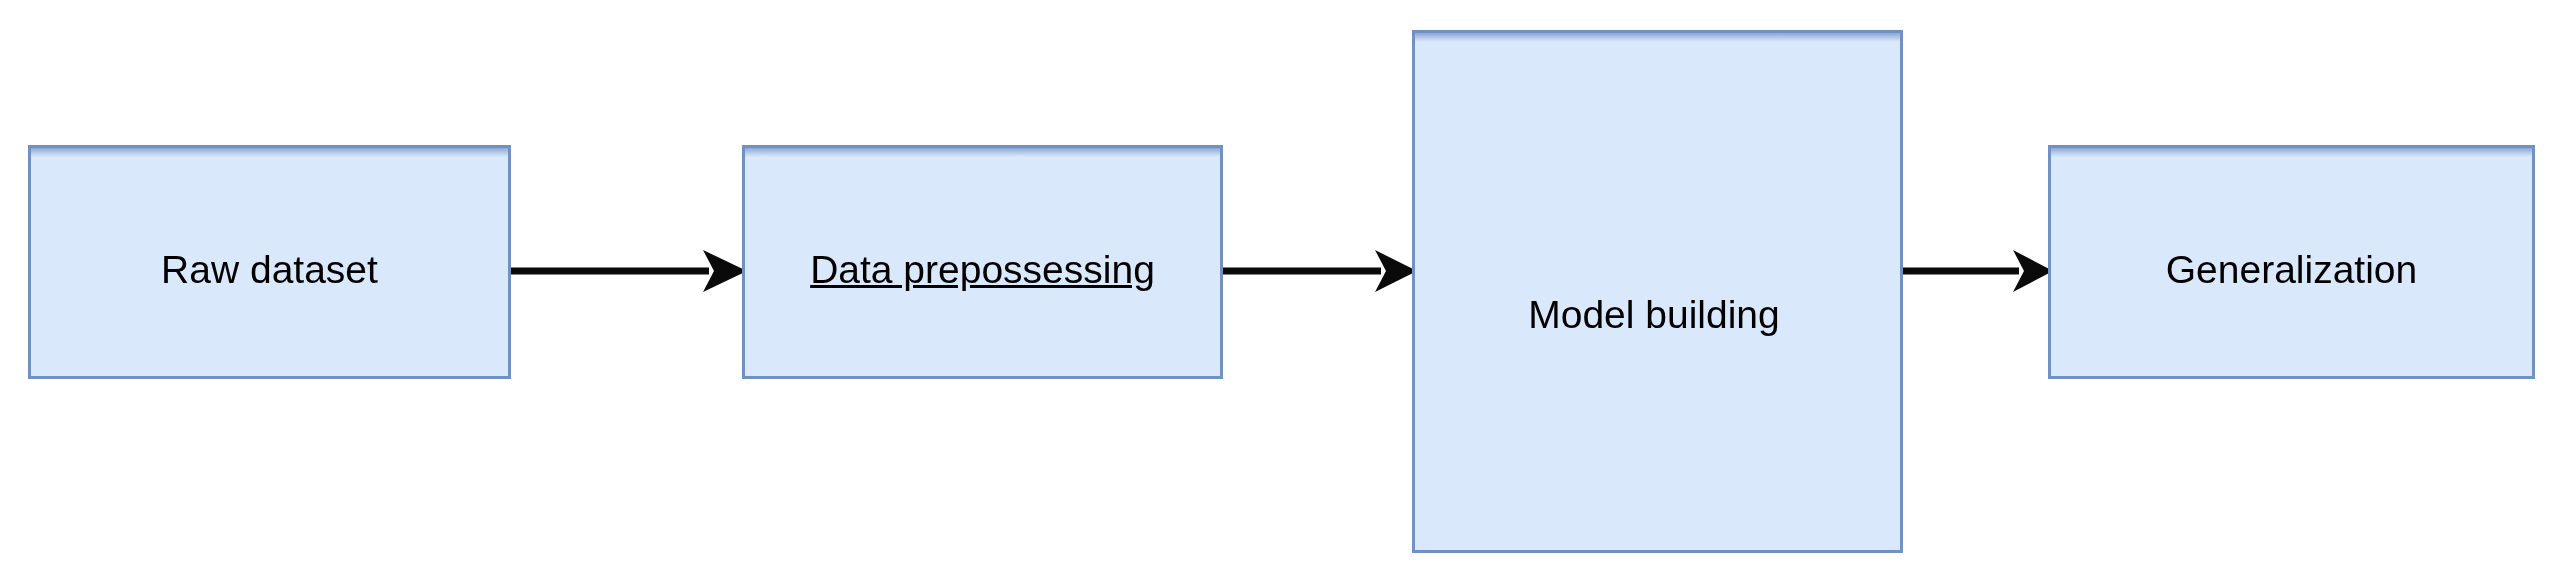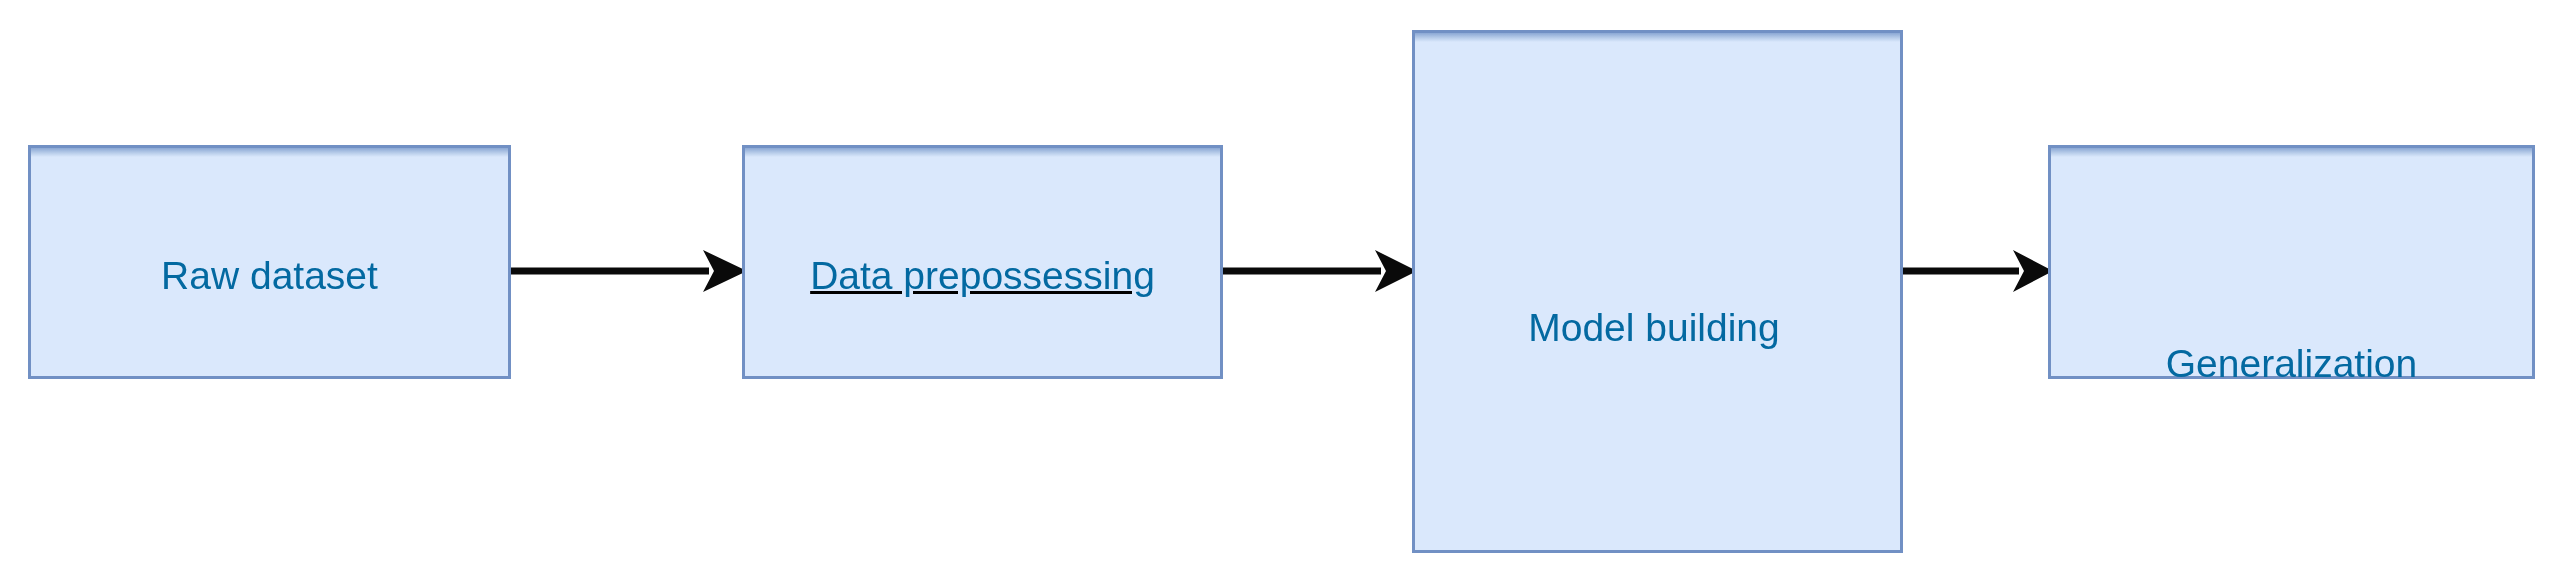--- a/index.html
+++ b/index.html
@@ -43,31 +43,30 @@
     height: 9px;
     background: linear-gradient(to bottom, #8ba8d4 0%, #b8cdea 55%, #dae8fc 100%);
     pointer-events: none;
   }
   .node-label {
     position: relative;
     z-index: 2;
     font-family: "Liberation Sans", sans-serif;
     font-size: 39px;
     line-height: 1;
-    color: #0369a1;
+    color: #000000;
     white-space: nowrap;
     text-align: center;
-    margin-top: 13px;
   }
 
   
   #node-raw-dataset      { left: 28px;   top: 145px; width: 483px; height: 234px; }
   #node-data-prepossessing { left: 742px; top: 145px; width: 481px; height: 234px; text-decoration: underline; }
   #node-model-building   { left: 1412px; top: 30px;  width: 491px; height: 523px; }
-  #node-generalization   { left: 2048px; top: 145px; width: 487px; height: 234px; align-items: flex-end; }
+  #node-generalization   { left: 2048px; top: 145px; width: 487px; height: 234px; }
 
   
   #node-raw-dataset .node-label,
   #node-data-prepossessing .node-label,
   #node-generalization .node-label { transform: translateY(7px); }
   #node-model-building .node-label { position: absolute; top: 262px; left: 0; right: 7px; }
 
   
   .arrow {
     position: absolute;

